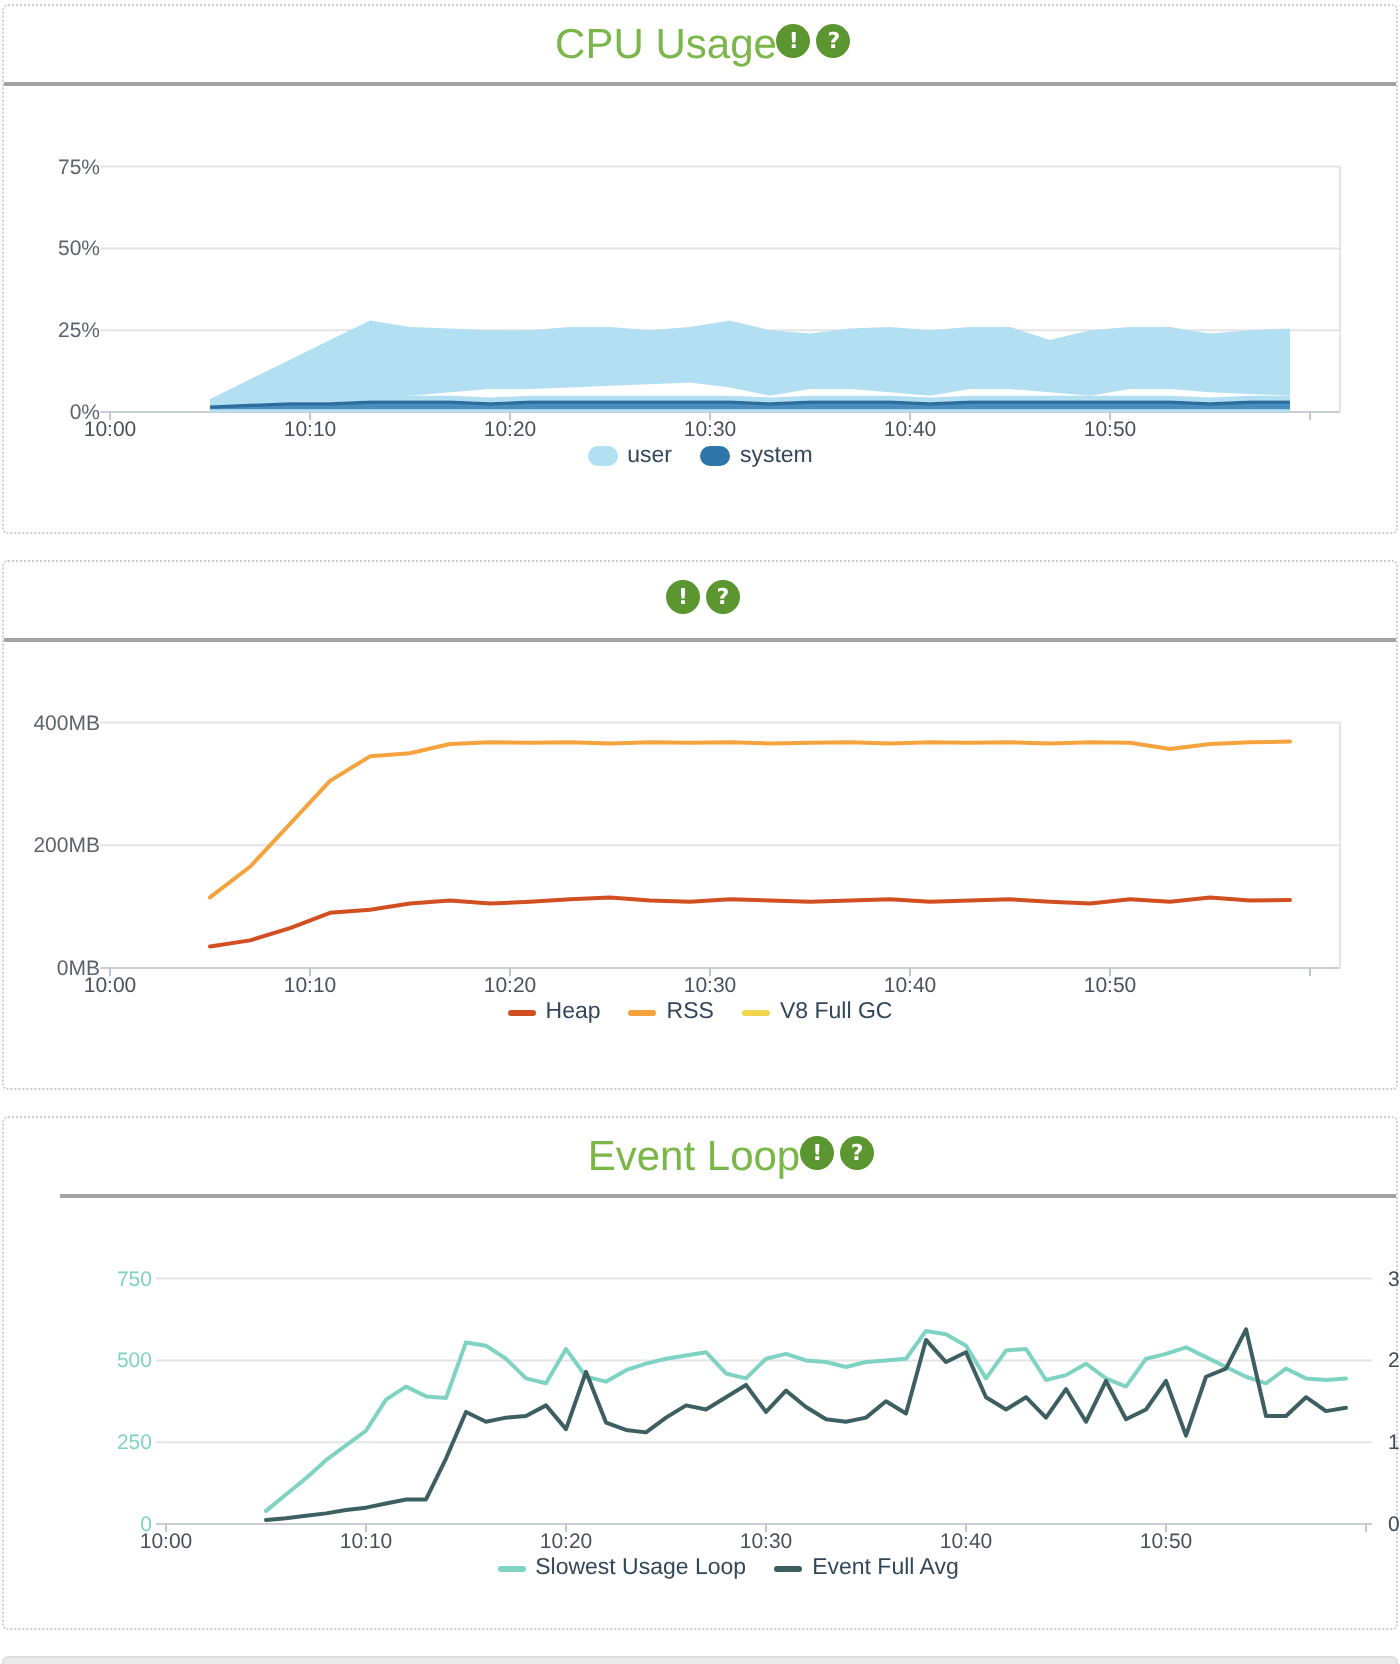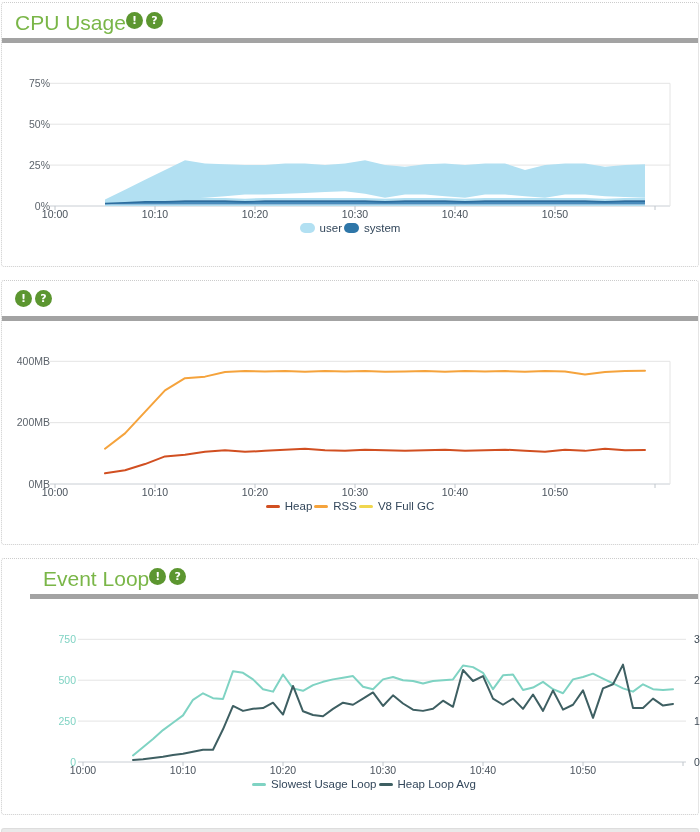--- a/index.html
+++ b/index.html
@@ -11,24 +11,24 @@
     border-radius:3px;
     background:#ffffff;
     margin-bottom:13px;
     height:265px;
   }
   .panel.short{height:257px;padding-left:28px;}
   .panel-header{
     box-sizing:border-box;
     height:40px;
     padding:7px 10px 0 13px;
-    border-bottom:5px solid #a3a3a3;
+    border-bottom:2px solid #a3a3a3;
     display:flex;
     align-items:flex-start;
-    justify-content:flex-start;
+    justify-content:center;
   }
   .panel-title{
     margin:0;
     font-size:21px;
     font-weight:400;
     color:#7ab648;
     line-height:26px;
   }
   .hdr-icons{display:flex;gap:3px;padding-top:2px;}
   .circle-btn{
@@ -37,21 +37,21 @@
     border:none;padding:0;margin:0;
     font-family:"DejaVu Sans",sans-serif;
     font-size:11px;font-weight:bold;line-height:17px;text-align:center;
     cursor:pointer;
   }
   .panel-body{position:relative;height:224px;}
   .panel.short .panel-body{height:216px;}
   .chart-svg{position:absolute;left:0;top:0;}
   .legend{
     position:absolute;left:0;right:0;top:179px;
-    display:flex;justify-content:center;align-items:center;gap:2px;
+    display:flex;justify-content:center;align-items:center;gap:14px;
     font-size:11.5px;color:#33475b;
   }
   .legend-item{display:flex;align-items:center;gap:5px;}
   .swatch-pill{width:15px;height:10px;border-radius:5px;}
   .swatch-dash{width:14px;height:3px;border-radius:1.5px;}
   .peek-bar{
     box-sizing:border-box;
     margin:0;
     height:10px;
     background:#e9e9e9;
@@ -203,20 +203,20 @@
           <polyline points="103,156.456 113,148.276 123,140.096 133,131.098 143,123.73599999999999 153,116.374 163,100.832 173,94.288 183,99.196 193,100.01400000000001 203,72.202 213,73.838 223,80.382 233,90.198 243,92.652 253,75.474 263,89.38 273,91.834 283,86.108 293,82.836 303,80.382 313,78.746 323,77.11 333,87.744 343,90.198 353,80.382 363,77.928 373,81.2 383,82.018 393,84.472 403,82.018 413,81.2 423,80.382 433,66.476 443,68.112 453,73.838 463,90.198 473,76.292 483,75.474 493,91.016 503,88.562 513,82.836 523,90.198 533,94.288 543,80.382 553,77.928 563,74.656 573,79.564 583,84.472 593,89.38 603,92.652 613,85.29 623,90.198 633,91.016 643,90.198" fill="none" stroke="#7fd3c3" stroke-width="2" stroke-linejoin="round" stroke-linecap="round"></polyline>
           <polyline points="103,160.955 113,160.137 123,158.91 133,157.683 143,156.047 153,154.82 163,152.775 173,150.73 183,150.73 193,130.28 203,106.967 213,111.875 223,109.83 233,109.012 243,103.695 253,115.55600000000001 263,86.92599999999999 273,112.28399999999999 283,115.965 293,117.19200000000001 303,109.83 313,103.695 323,105.74000000000001 333,99.60499999999999 343,93.47 353,106.967 363,96.333 373,104.513 383,110.648 393,111.875 403,109.83 413,101.65 423,107.785 433,70.975 443,82.018 453,77.10999999999999 463,99.60499999999999 473,105.74000000000001 483,99.60499999999999 493,109.83 503,95.515 513,111.875 523,91.425 533,110.648 543,105.74000000000001 553,91.425 563,118.828 573,89.38000000000001 583,85.28999999999999 593,65.65799999999999 603,109.012 613,109.012 623,99.60499999999999 633,106.55799999999999 643,104.922" fill="none" stroke="#3e5f62" stroke-width="2" stroke-linejoin="round" stroke-linecap="round"></polyline>
         </svg>
       <div class="legend" id="legend-eventloop">
           <span class="legend-item">
             <span class="swatch-dash" style="background: rgb(127, 211, 195);"></span>
             <span>Slowest Usage Loop</span>
           </span>
           <span class="legend-item">
             <span class="swatch-dash" style="background: rgb(62, 95, 98);"></span>
-            <span>Heap Loop Avg</span>
+            <span>Event Full Avg</span>
           </span>
         </div>
     </div>
   </section>
 
   <div class="peek-bar"></div>
 </div>
 
 </body></html>

